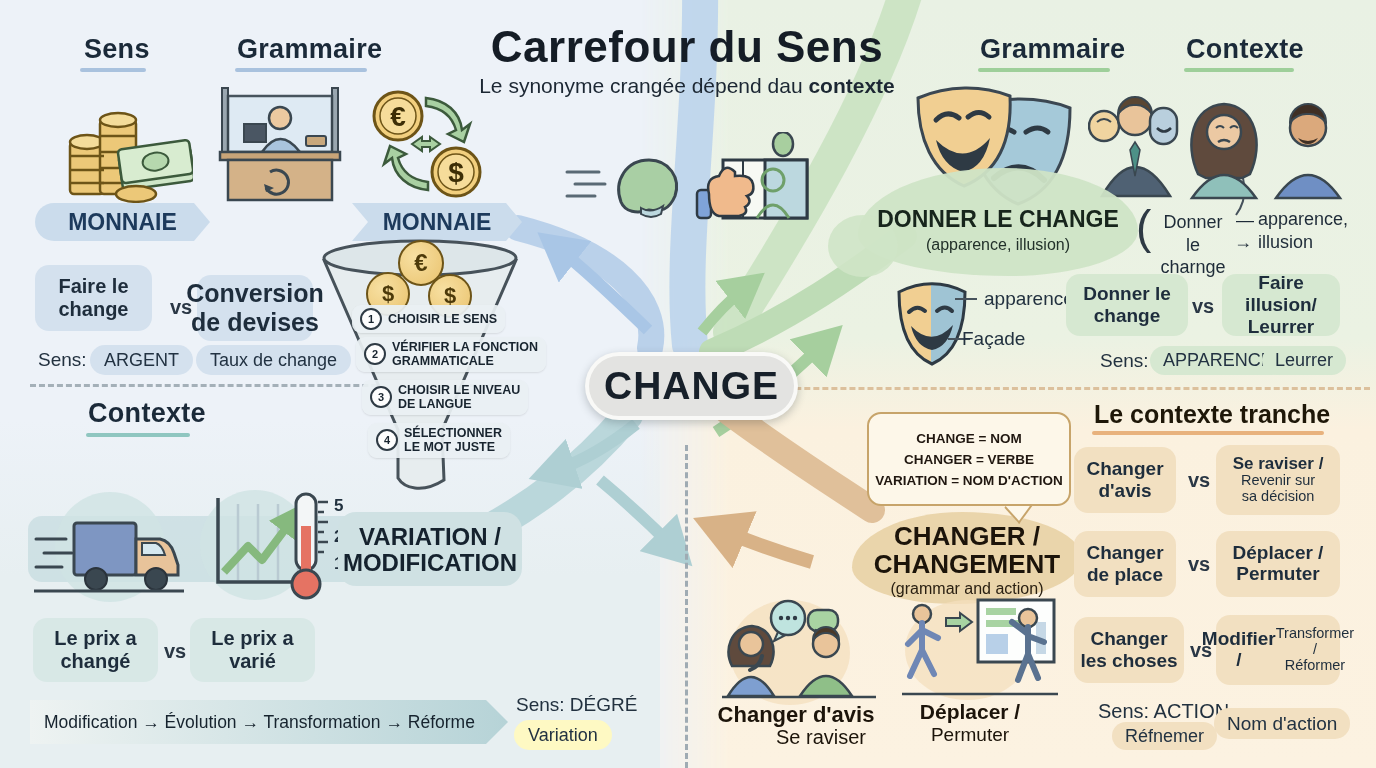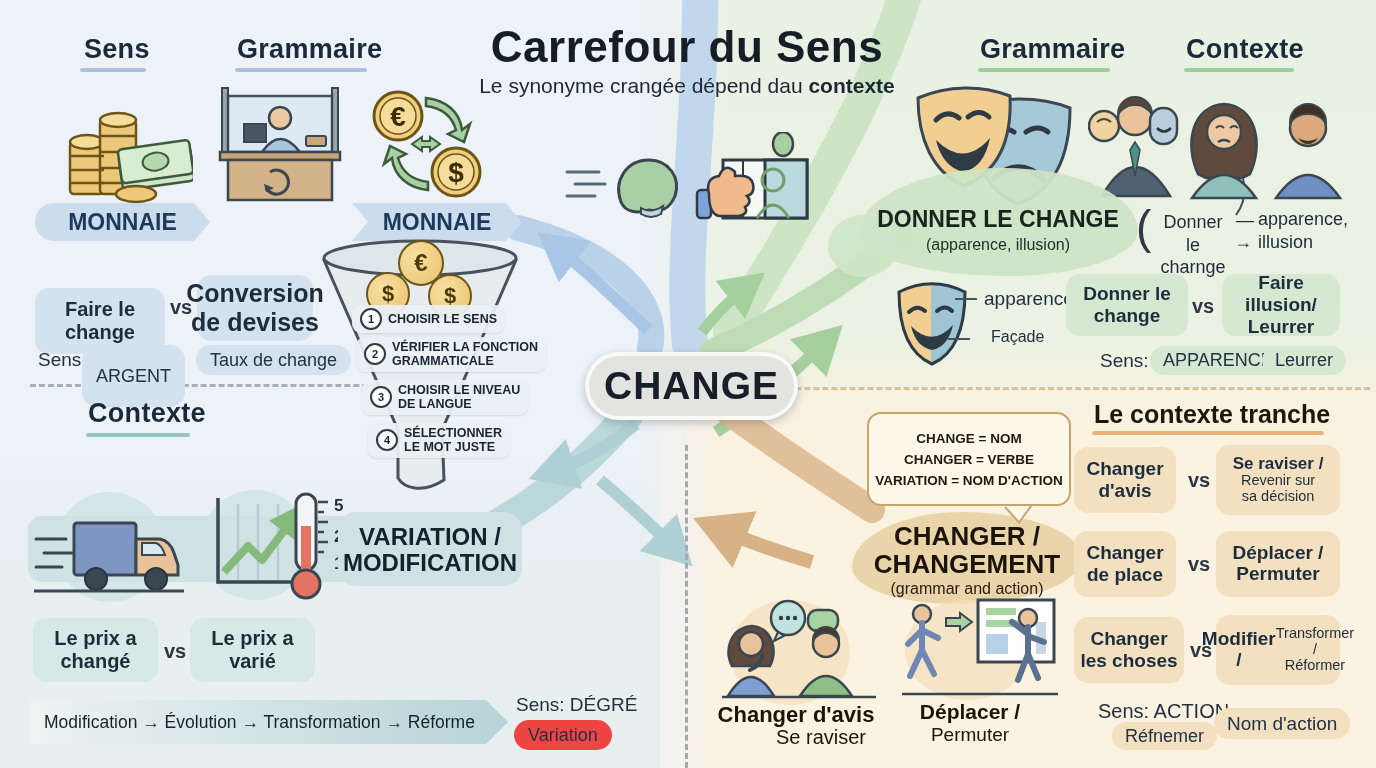--- a/index.html
+++ b/index.html
@@ -12,21 +12,21 @@
     font-weight:700;white-space:pre-line;border-radius:14px;color:#1e2d3c;line-height:1.15}
   .pill.blue{background:#d4e1ee}
   .pill.green{background:#d6e8d1}
   .pill.tan{background:#f2e0c1}
   .pill.teal{background:#d8e8e6}
   .minipill{position:absolute;display:flex;align-items:center;justify-content:center;border-radius:15px;
     font-size:18px;color:#223242;white-space:nowrap}
   .minipill.blue{background:#d4e1ee}
   .minipill.green{background:#d6e8d1}
   .minipill.tan{background:#f2e0c1}
-  .minipill.teal{background:#ef4444}
+  .minipill.teal{background:#fef9c3}
   .vs{position:absolute;font-weight:800;font-size:20px;color:#2a3745}
   .ml{white-space:pre-line}
   .step{position:absolute;display:flex;gap:6px;align-items:center;background:rgba(233,240,243,.93);
     border-radius:9px;padding:3px 8px;font-weight:700;font-size:12.5px;color:#18242f;
     box-shadow:0 1px 2px rgba(0,0,0,.10);line-height:1.15;white-space:pre-line}
   .stepnum{flex:0 0 auto;width:18px;height:18px;border:2px solid #2e3a44;border-radius:50%;
     display:flex;align-items:center;justify-content:center;font-size:11px;background:#fdfdfd}
   .coin{position:absolute;border-radius:50%;background:radial-gradient(circle at 35% 35%,#f7e0a2,#eac36e);
     border:2.5px solid #6d5417;display:flex;align-items:center;justify-content:center;
     font-weight:700;color:#4d3a0a}
@@ -136,28 +136,28 @@
     <circle cx="88" cy="88" r="18" fill="#f6dc9a" stroke="#6d5417" stroke-width="1.5"></circle>
     <text x="88" y="98" text-anchor="middle" font-size="28" font-weight="bold" fill="#3d2e06">$</text>
     <path d="M58,14 C78,16 92,28 94,46 L102,40 L96,58 L80,50 L88,46 C84,32 74,24 58,22 Z" fill="#a9d0a2" stroke="#3c5a3c" stroke-width="2.5"></path>
     <path d="M60,106 C40,104 26,92 24,74 L16,80 L22,62 L38,70 L30,74 C34,88 44,96 60,98 Z" fill="#a9d0a2" stroke="#3c5a3c" stroke-width="2.5"></path>
     <path d="M48,56 l10,-7 v4 h8 v-4 l10,7 l-10,7 v-4 h-8 v4 Z" transform="translate(-4,4)" fill="#a9d0a2" stroke="#3c5a3c" stroke-width="2"></path>
   </svg>
 
   <div class="chev" style="left:35px;top:203px;width:175px;background:#cbdcec;border-radius:19px 0 0 19px;clip-path:polygon(0 0,159px 0,100% 50%,159px 100%,0 100%)">MONNAIE</div>
   <div class="chev" style="left:352px;top:203px;width:170px;background:#cbdcec;clip-path:polygon(0 0,154px 0,100% 50%,154px 100%,0 100%,16px 50%)">MONNAIE</div>
 
-  <div class="pill blue" style="left:35px;top:288px;width:130px;height:66px;font-size:20px">Faire le
+  <div class="pill blue" style="left:35px;top:265px;width:117px;height:66px;font-size:20px">Faire le
 change</div>
   <div class="vs" style="left:170px;top:296px">vs</div>
 
   <div class="pill blue" style="left:197px;top:275px;width:116px;height:66px;font-size:25px">Conversion
 de devises</div>
   <div class="bglabel" style="left:38px;top:349px;font-size:19px">Sens:</div>
-  <div class="minipill blue" style="left:82px;top:345px;height:30px;padding:16px 14px">ARGENT</div>
+  <div class="minipill blue" style="left:90px;top:345px;height:30px;padding:0 14px">ARGENT</div>
   <div class="minipill blue" style="left:196px;top:345px;height:30px;padding:0 14px">Taux de change</div>
 
   <div class="abs hdr" style="left:88px;top:398px">Contexte</div>
   <div class="ul" style="left:86px;top:433px;width:104px;background:#8fc6c0"></div>
 
   <svg class="abs" width="204" height="266" style="left:318px;top:232px">
     <path d="M6,28 C40,12 164,12 198,28 L124,198 L126,248 C104,262 86,256 80,246 L80,198 Z" fill="#e7edef" stroke="#47525a" stroke-width="3"></path>
     <ellipse cx="102" cy="26" rx="96" ry="17" fill="#dde6e9" stroke="#47525a" stroke-width="3"></ellipse>
   </svg>
   <div class="coin" style="left:398px;top:240px;width:42px;height:42px;font-size:24px">€</div>
@@ -275,21 +275,21 @@
     <path d="M6,14 C28,3 50,3 72,14 C72,52 62,76 39,86 C16,76 6,50 6,14 Z" fill="#f1cf92"></path>
     <path d="M6,14 C28,3 50,3 72,14 C72,52 62,76 39,86 C16,76 6,50 6,14 Z" fill="#9fc4d4" clip-path="url(#halfR)"></path>
     <path d="M6,14 C28,3 50,3 72,14 C72,52 62,76 39,86 C16,76 6,50 6,14 Z" fill="none" stroke="#2e3a44" stroke-width="3"></path>
     <path d="M16,34 q8,-8 16,-1" fill="none" stroke="#2e3a44" stroke-width="4" stroke-linecap="round"></path>
     <path d="M44,33 q8,-7 15,0" fill="none" stroke="#2e3a44" stroke-width="4" stroke-linecap="round"></path>
     <path d="M18,48 q21,22 42,-1 q-5,22 -21,25 q-16,-3 -21,-24 Z" fill="#2e3a44"></path>
   </svg>
   <div class="tickline" style="left:955px;top:298px;width:22px"></div>
   <div class="bglabel" style="left:984px;top:288px;font-size:19px">apparence</div>
   <div class="tickline" style="left:948px;top:338px;width:22px"></div>
-  <div class="bglabel" style="left:991px;top:328px;font-size:16px">Façade</div>
+  <div class="bglabel" style="left:962px;top:328px;font-size:19px">Façade</div>
 
   <div class="pill green" style="left:1066px;top:274px;width:122px;height:62px;font-size:19px">Donner le
 change</div>
   <div class="vs" style="left:1192px;top:295px">vs</div>
   <div class="pill green" style="left:1222px;top:274px;width:118px;height:62px;font-size:19px">Faire illusion/
 Leurrer</div>
   <div class="bglabel" style="left:1100px;top:350px;font-size:19px">Sens:</div>
   <div class="minipill green" style="left:1150px;top:346px;height:29px;padding:0 13px">APPARENCE</div>
   <div class="minipill green" style="left:1262px;top:346px;height:29px;padding:0 13px">Leurrer</div>
 

